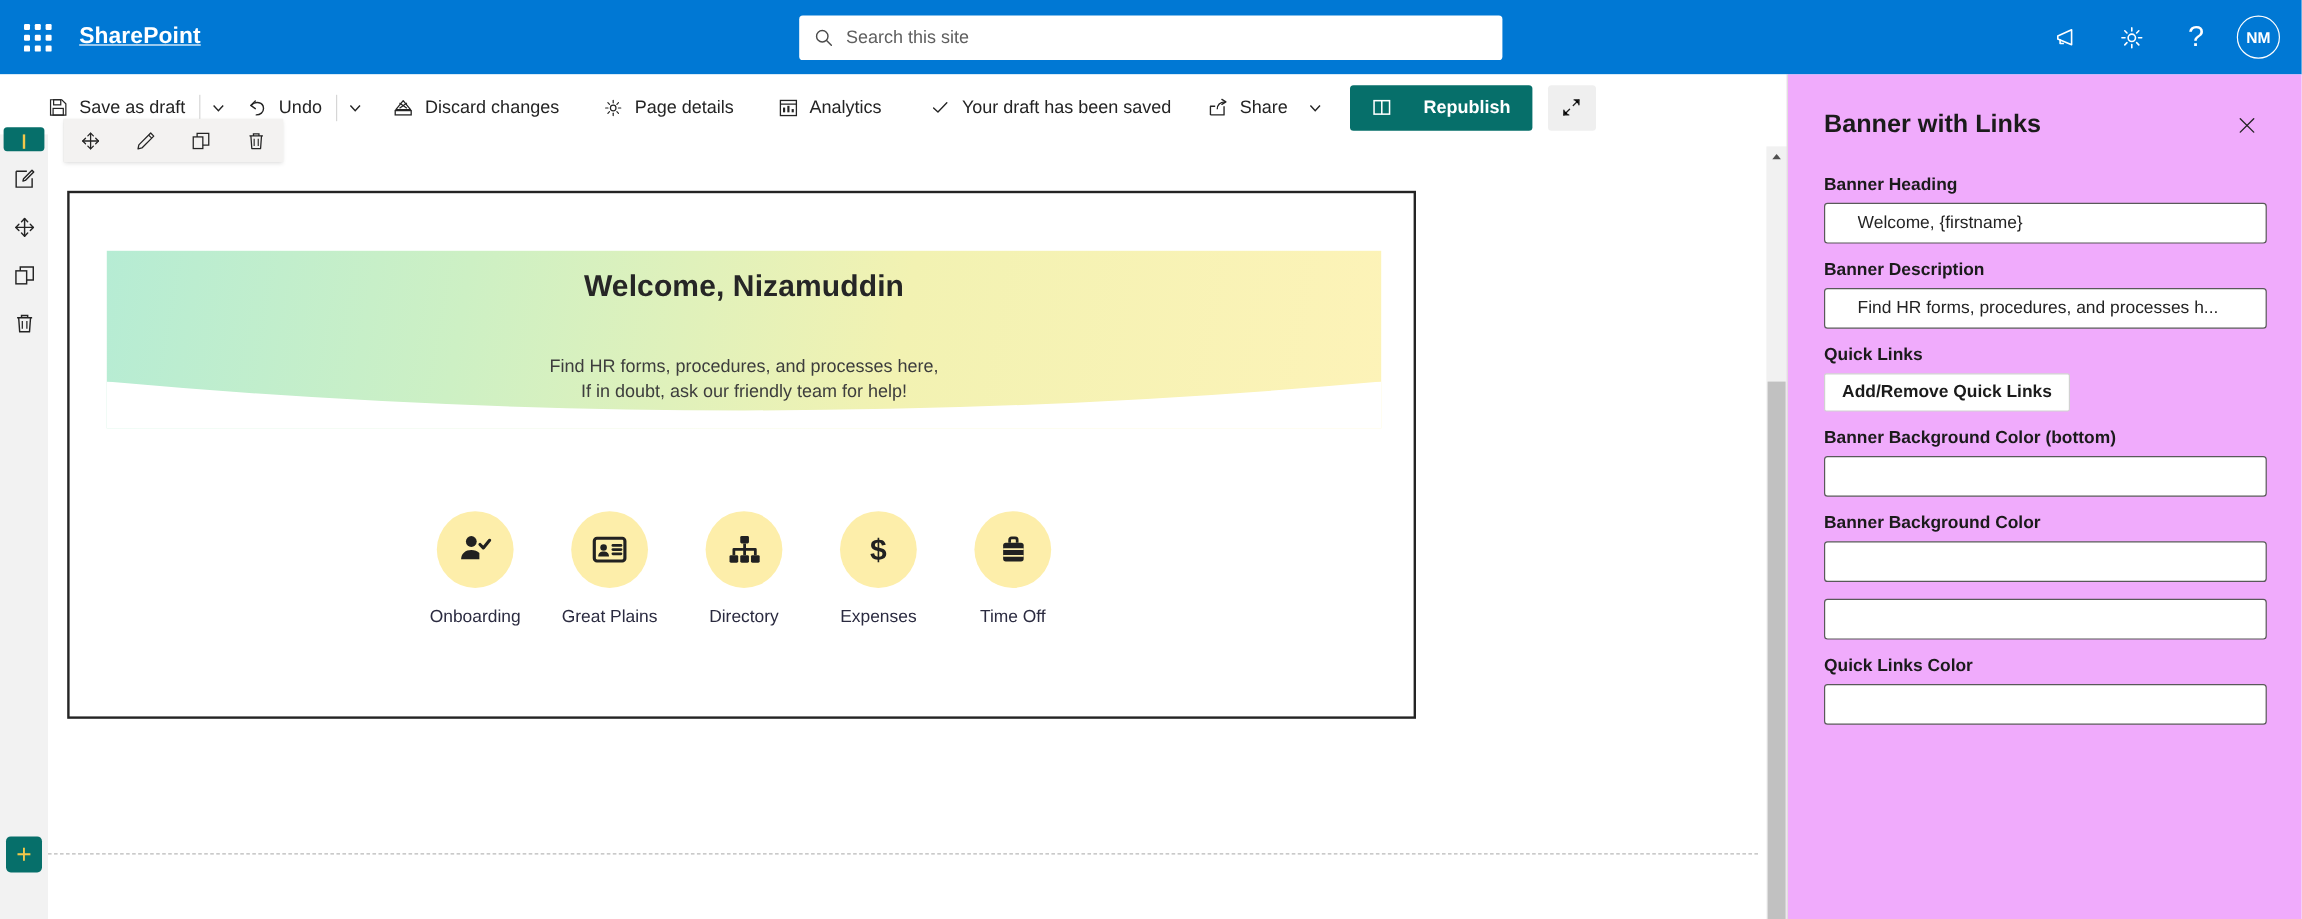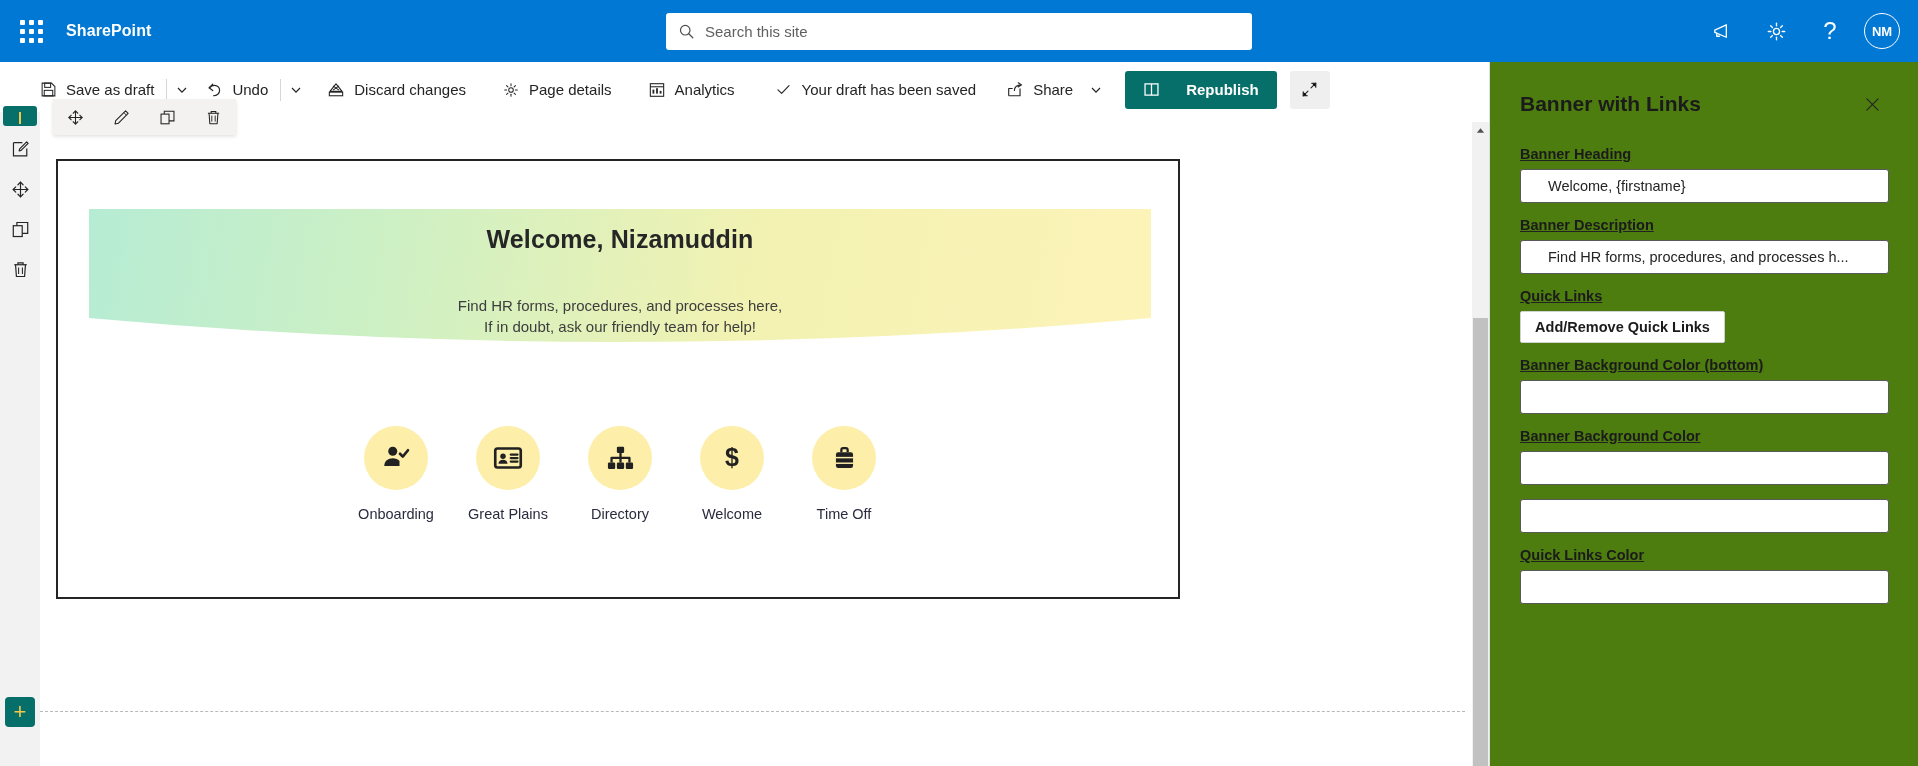--- a/index.html
+++ b/index.html
@@ -24,22 +24,22 @@
     cursor: pointer;
   }
   .waffle-grid {
     display: grid;
     grid-template-columns: repeat(3, 5px);
     grid-template-rows: repeat(3, 5px);
     gap: 4px;
   }
   .waffle-grid i { background: #ffffff; border-radius: 1px; display:block; width:5px; height:5px; }
   .suite-brand {
-    color: #ffffff; font-size: 16px; font-weight: 700;
-    letter-spacing: .1px; margin-left: 4px; cursor: pointer;
+    color: #ffffff; font-size: 19px; font-weight: 700;
+    letter-spacing: .1px; margin-left: 4px; cursor: pointer; text-decoration: underline;
   }
   .suite-search-wrap {
     position: absolute; left: 666px; top: 13px;
     width: 586px; height: 37px;
     background: #ffffff; border-radius: 3px;
     display: flex; align-items: center; padding: 0 12px;
   }
   .suite-search-wrap svg { flex: 0 0 auto; }
   .suite-search-input {
     border: 0; outline: 0; flex: 1 1 auto;
@@ -234,37 +234,37 @@
   .scroll-thumb {
     position: absolute; left: 1px; top: 196px;
     width: 15px; height: 448px; background: #c1c1c1;
     cursor: pointer;
   }
 
   
   .prop-pane {
     position: absolute; top: 62px; left: 1489px;
     width: 429px; height: 704px;
-    background: #4d7c0f;
+    background: #f0abfc;
     border-left: 1px solid #e1dfdd;
     padding: 0 30px;
   }
   .prop-header {
     display: flex; align-items: center; justify-content: space-between;
     height: 56px; margin-top: 14px;
   }
   .prop-title {
     font-size: 21px; font-weight: 600; color: #1b1b1b;
   }
   .prop-close {
     width: 32px; height: 32px; border: 0; background: transparent;
     cursor: pointer; color: #242424;
     display: flex; align-items: center; justify-content: center;
   }
-  .field { margin-top: 14px; text-decoration: underline; }
+  .field { margin-top: 14px; }
   .field:first-of-type { margin-top: 6px; }
   .field-label {
     font-size: 14.5px; font-weight: 600; color: #1b1b1b;
     margin-bottom: 7px; display: block;
   }
   .field-input {
     width: 369px; height: 34px;
     border: 1px solid #595959; border-radius: 3px;
     padding: 0 27px;
     font-family: "Liberation Sans", sans-serif;
@@ -582,21 +582,21 @@
         </span>
         <span class="ql-label">Directory</span>
       </a>
 
       <a class="ql-item">
         <span class="ql-circle">
           <svg width="30" height="30" viewBox="0 0 24 24">
             <text x="12" y="18.6" text-anchor="middle" font-family="Liberation Sans, sans-serif" font-size="20" font-weight="700" fill="#212121">$</text>
           </svg>
         </span>
-        <span class="ql-label">Welcome</span>
+        <span class="ql-label">Expenses</span>
       </a>
 
       <a class="ql-item">
         <span class="ql-circle">
           <svg width="27" height="27" viewBox="0 0 24 24">
             <rect x="4.4" y="6.4" width="15.2" height="14" rx="2" fill="#212121"></rect>
             <path d="M9.2 6.4 V4.4 A1.6 1.6 0 0 1 10.8 2.8 H13.2 A1.6 1.6 0 0 1 14.8 4.4 V6.4" fill="none" stroke="#212121" stroke-width="2"></path>
             <line x1="4.4" y1="11.2" x2="19.6" y2="11.2" stroke="#fdeeaa" stroke-width="1.3"></line>
             <line x1="4.4" y1="16.2" x2="19.6" y2="16.2" stroke="#fdeeaa" stroke-width="1.3"></line>
           </svg>

